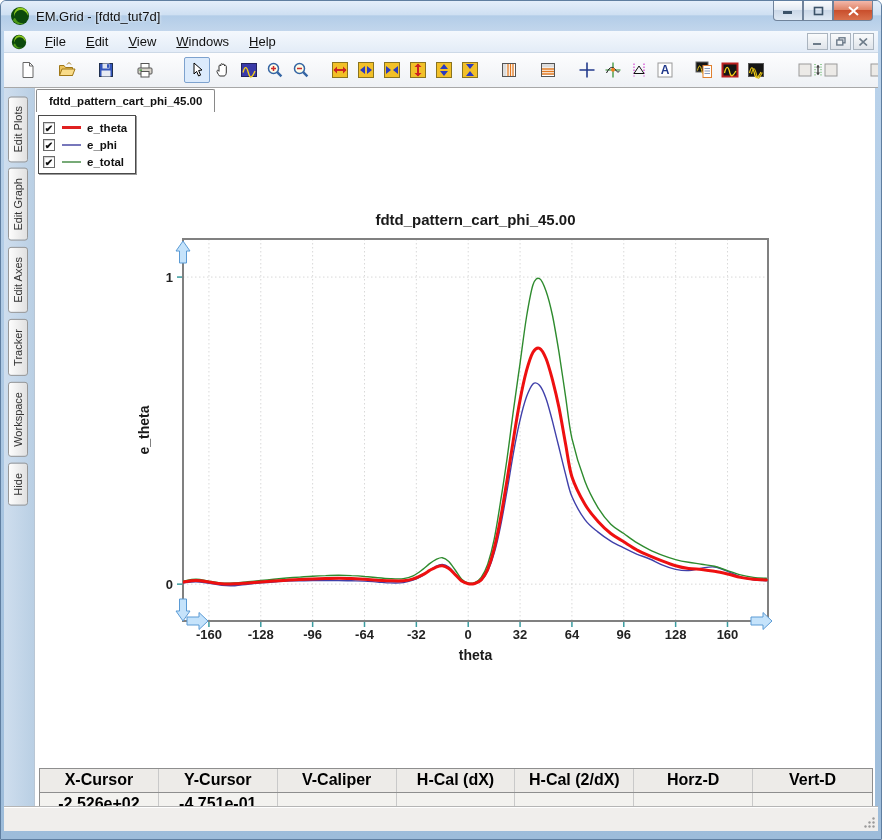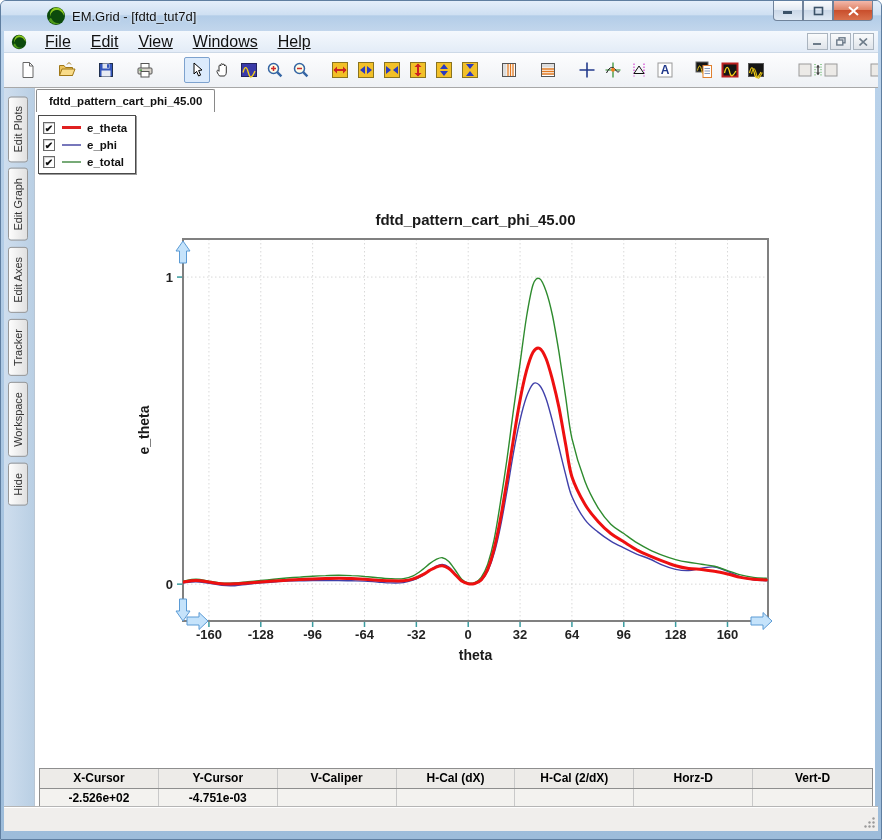--- a/index.html
+++ b/index.html
@@ -5,37 +5,37 @@
   * { margin:0; padding:0; box-sizing:border-box; }
   html,body { width:882px; height:840px; overflow:hidden;
     font-family:"Liberation Sans", sans-serif; }
   .window { position:relative; width:882px; height:840px;
     background:linear-gradient(180deg,#bcd4ec 0%,#a9c6e2 55%,#9dbcda 100%);
     border:1px solid #5f7ea0; border-radius:6px 6px 0 0; overflow:hidden; }
 
   
   .titlebar { position:absolute; left:0; top:0; width:100%; height:30px;
     background:linear-gradient(180deg,#e4eefa 0%,#cfe0f2 45%,#b3cde8 50%,#c2d6ec 100%);
-    display:flex; align-items:center;padding-left:36px; }
+    display:flex; align-items:center; }
   .titlebar .app-icon { margin:0 6px 0 9px; width:20px; height:20px; }
   .title-text { font-size:13px; color:#101010; text-shadow:0 0 3px #fff; }
   .cap-group { position:absolute; right:8px; top:0; display:flex; }
   .cap-btn { width:30px; height:20px; border:1px solid #70839b; border-top:none;
     background:linear-gradient(180deg,#fbfcfd,#e4ebf3 45%,#cbd8e8 50%,#dfe9f4);
     display:flex; align-items:center; justify-content:center; }
   .cap-btn:first-child { border-radius:0 0 0 4px; }
   .cap-btn.close { width:40px; border-radius:0 0 4px 0;
     background:linear-gradient(180deg,#f3b8aa,#e08569 45%,#c94f2d 50%,#d9714d); }
 
   
   .menubar { position:absolute; left:3px; right:3px; top:30px; height:22px;
     background:linear-gradient(180deg,#f4f8fd,#e3ecf7);
     border-bottom:1px solid #cdd9e7; display:flex; align-items:center; }
   .menubar .mdi-icon { width:16px; height:16px; margin:0 8px 0 7px; }
-  .menu-item { font-size:16px; color:#111; padding:2px 10px; cursor:default;text-decoration:underline; }
+  .menu-item { font-size:13px; color:#111; padding:2px 10px; cursor:default; }
   .mdi-group { margin-left:auto; display:flex; margin-right:4px; }
   .mdi-btn { width:21px; height:17px; border:1px solid #aab4bf; margin-left:2px;
     background:linear-gradient(180deg,#fafbfc,#dfe4ea);
     display:flex; align-items:center; justify-content:center; }
 
   
   .toolbar { position:absolute; left:3px; right:3px; top:52px; height:35px;
     background:linear-gradient(180deg,#fdfdfe,#eef1f5);
     border-bottom:1px solid #a8a8a8; display:flex; align-items:center;
     padding-left:11px; overflow:hidden; white-space:nowrap; }
@@ -68,21 +68,21 @@
     border:1px solid #4a4a4a; box-shadow:1px 1px 0 #9a9a9a; padding:3px 8px 3px 4px; }
   .legend-row { display:flex; align-items:center; height:17px; }
   .cb { width:12px; height:12px; border:1px solid #6a6a6a; background:#fff;
     font-size:10px; line-height:11px; text-align:center; color:#111;
     box-shadow:inset 1px 1px 1px #cfcfcf; }
   .legend-line { display:inline-block; width:19px; margin:0 6px 0 7px; }
   .legend-label { font-size:11.5px; color:#111; }
 
   
   .status-table { position:absolute; left:4px; top:680px; width:834px;
-    border:1px solid #8e8e8e; font-size:12px; color:#000; }
+    border:1px solid #8e8e8e; font-size:16px; color:#000; }
   .st-row { display:grid; grid-template-columns:repeat(7,1fr); }
   .st-cell { text-align:center; padding:2px 0 3px; border-right:1px solid #c9c9c9; }
   .st-cell:last-child { border-right:none; }
   .st-h { background:#edebe8; }
   .st-row.vals { border-top:1px solid #8e8e8e; }
   .st-v { background:#f3f2ef; min-height:19px; }
 
   
   .statusstrip { position:absolute; left:3px; right:3px; bottom:8px; height:24px;
     background:#f0eeec; border-top:1px solid #fff;
@@ -454,21 +454,21 @@
           <div class="st-cell st-h">X-Cursor</div>
           <div class="st-cell st-h">Y-Cursor</div>
           <div class="st-cell st-h">V-Caliper</div>
           <div class="st-cell st-h">H-Cal (dX)</div>
           <div class="st-cell st-h">H-Cal (2/dX)</div>
           <div class="st-cell st-h">Horz-D</div>
           <div class="st-cell st-h">Vert-D</div>
         </div>
       <div class="st-row vals" id="st-values">
           <div class="st-cell st-v">-2.526e+02</div>
-          <div class="st-cell st-v">-4.751e-03</div>
+          <div class="st-cell st-v">-4.751e-01</div>
           <div class="st-cell st-v"></div>
           <div class="st-cell st-v"></div>
           <div class="st-cell st-v"></div>
           <div class="st-cell st-v"></div>
           <div class="st-cell st-v"></div>
         </div>
     </div>
   </div>
 
   <div class="statusstrip">

